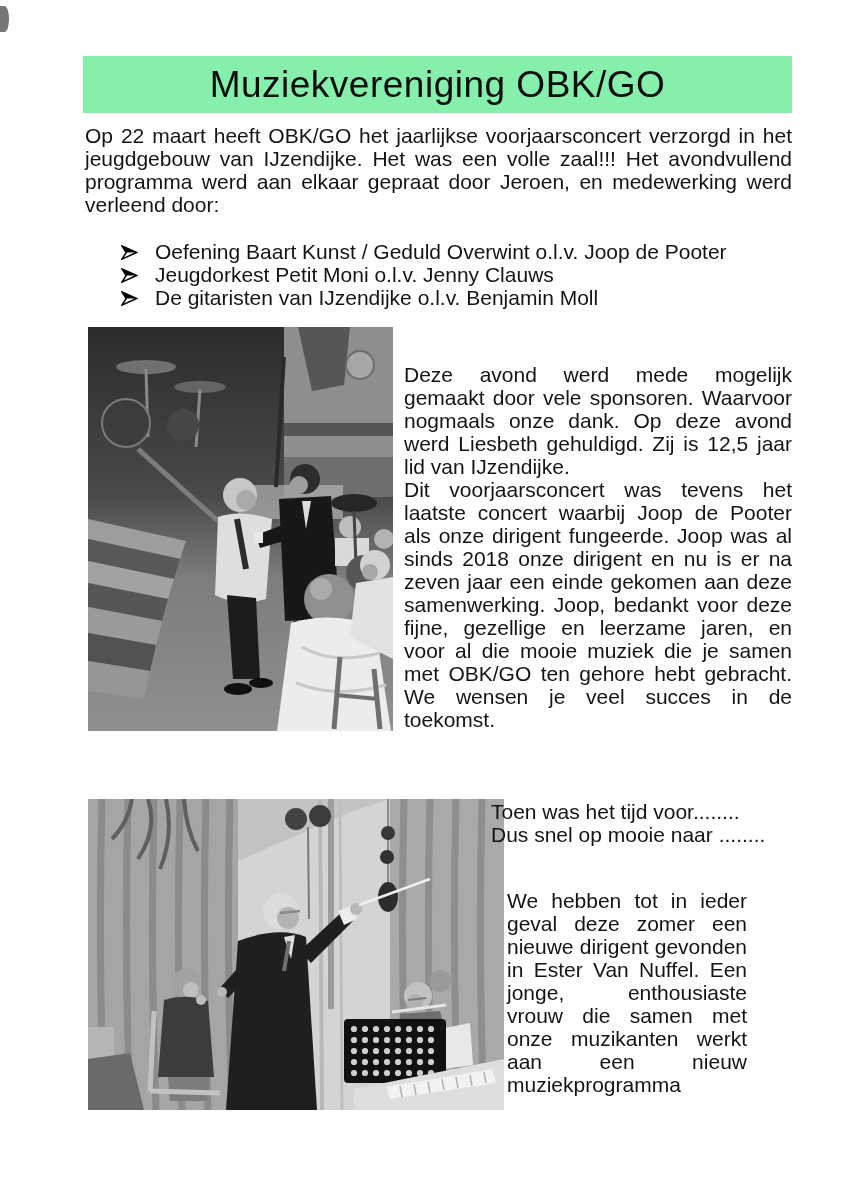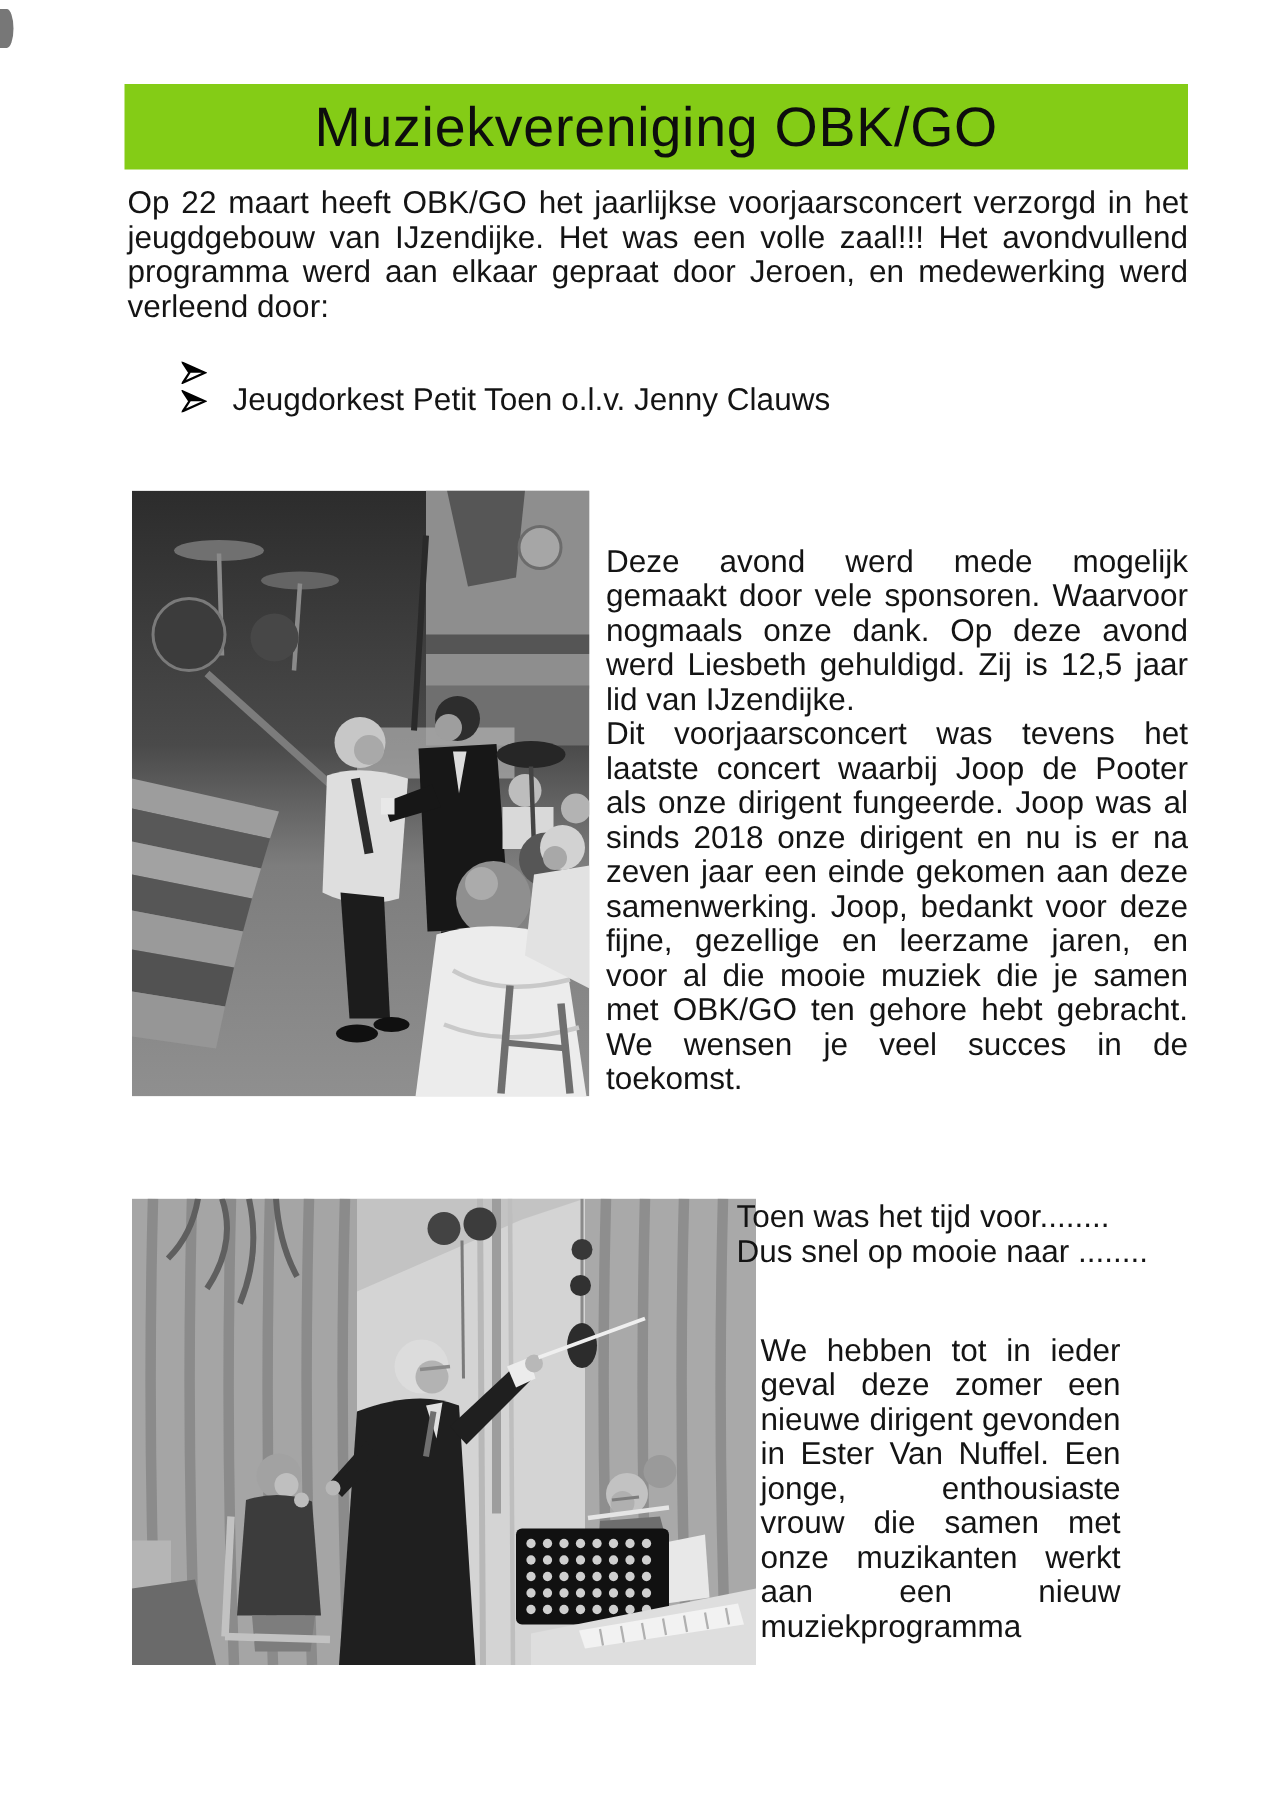--- a/index.html
+++ b/index.html
@@ -12,21 +12,21 @@
     position: relative;
     overflow: hidden;
   }
   .scan-artifact {
     position: absolute; left: 0; top: 6px; width: 9px; height: 26px;
     background: #4a4a4a; opacity: .75;
     border-radius: 0 70% 70% 0;
   }
   .banner {
     position: absolute; left: 83px; top: 56px; width: 709px; height: 57px;
-    background: #84cc16;
+    background: #86efac;
     display: flex; align-items: center; justify-content: center;
   }
   .banner .title {
     font-size: 37px; font-weight: 400; letter-spacing: .5px; color: #0d0d0d;
     white-space: nowrap;
   }
   .bodytext { font-size: 21px; line-height: 23px; }
   .intro {
     position: absolute; left: 85px; top: 124px; width: 707px;
     text-align: justify; text-align-last: left;
@@ -70,27 +70,35 @@
 <section class="intro bodytext">
   <p>Op 22 maart heeft OBK/GO het jaarlijkse voorjaarsconcert verzorgd in het jeugdgebouw van IJzendijke. Het was een volle zaal!!! Het avondvullend programma werd aan elkaar gepraat door Jeroen, en medewerking werd verleend door:</p>
 </section>
 
 <section class="bullets bodytext">
   <div class="bullet-row">
     <svg class="bullet-marker" viewBox="0 0 18 16">
       <polygon points="1,1 16.5,8 1,15 5.5,8" fill="#ffffff" stroke="#000000" stroke-width="1.6"></polygon>
       <polygon points="1,1 16.5,8 5.5,8" fill="#000000"></polygon>
     </svg>
+    <span>Oefening Baart Kunst / Geduld Overwint o.l.v. Joop de Pooter</span>
   </div>
   <div class="bullet-row">
     <svg class="bullet-marker" viewBox="0 0 18 16">
       <polygon points="1,1 16.5,8 1,15 5.5,8" fill="#ffffff" stroke="#000000" stroke-width="1.6"></polygon>
       <polygon points="1,1 16.5,8 5.5,8" fill="#000000"></polygon>
     </svg>
-    <span>Jeugdorkest Petit Toen o.l.v. Jenny Clauws</span>
+    <span>Jeugdorkest Petit Moni o.l.v. Jenny Clauws</span>
+  </div>
+  <div class="bullet-row">
+    <svg class="bullet-marker" viewBox="0 0 18 16">
+      <polygon points="1,1 16.5,8 1,15 5.5,8" fill="#ffffff" stroke="#000000" stroke-width="1.6"></polygon>
+      <polygon points="1,1 16.5,8 5.5,8" fill="#000000"></polygon>
+    </svg>
+    <span>De gitaristen van IJzendijke o.l.v. Benjamin Moll</span>
   </div>
 </section>
 
 <figure class="photo-frame" id="photo1" style="margin:0;">
   <svg viewBox="0 0 305 404" preserveAspectRatio="none">
     <defs>
       <linearGradient id="stagebg" x1="0" y1="0" x2="0" y2="1">
         <stop offset="0" stop-color="#2c2c2c"></stop>
         <stop offset="0.42" stop-color="#4a4a4a"></stop>
         <stop offset="0.62" stop-color="#7d7d7d"></stop>

